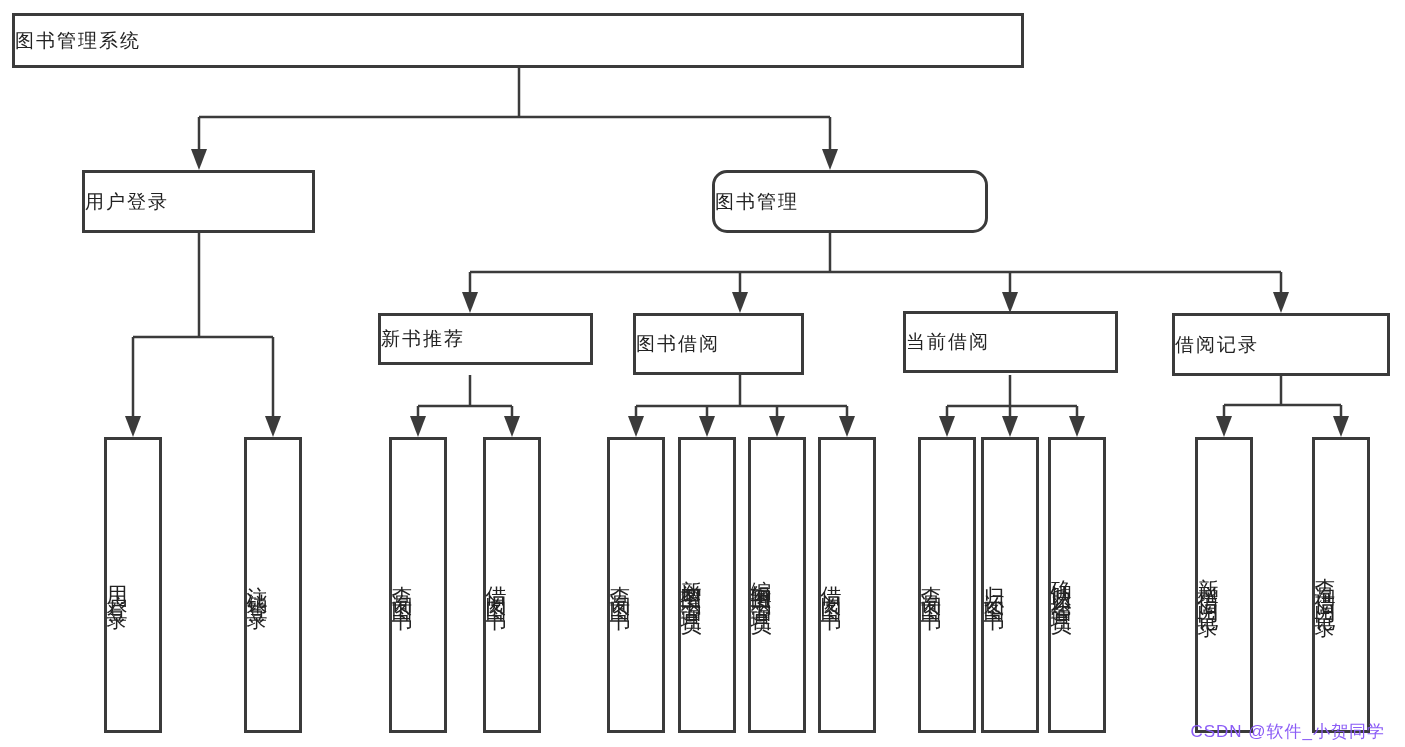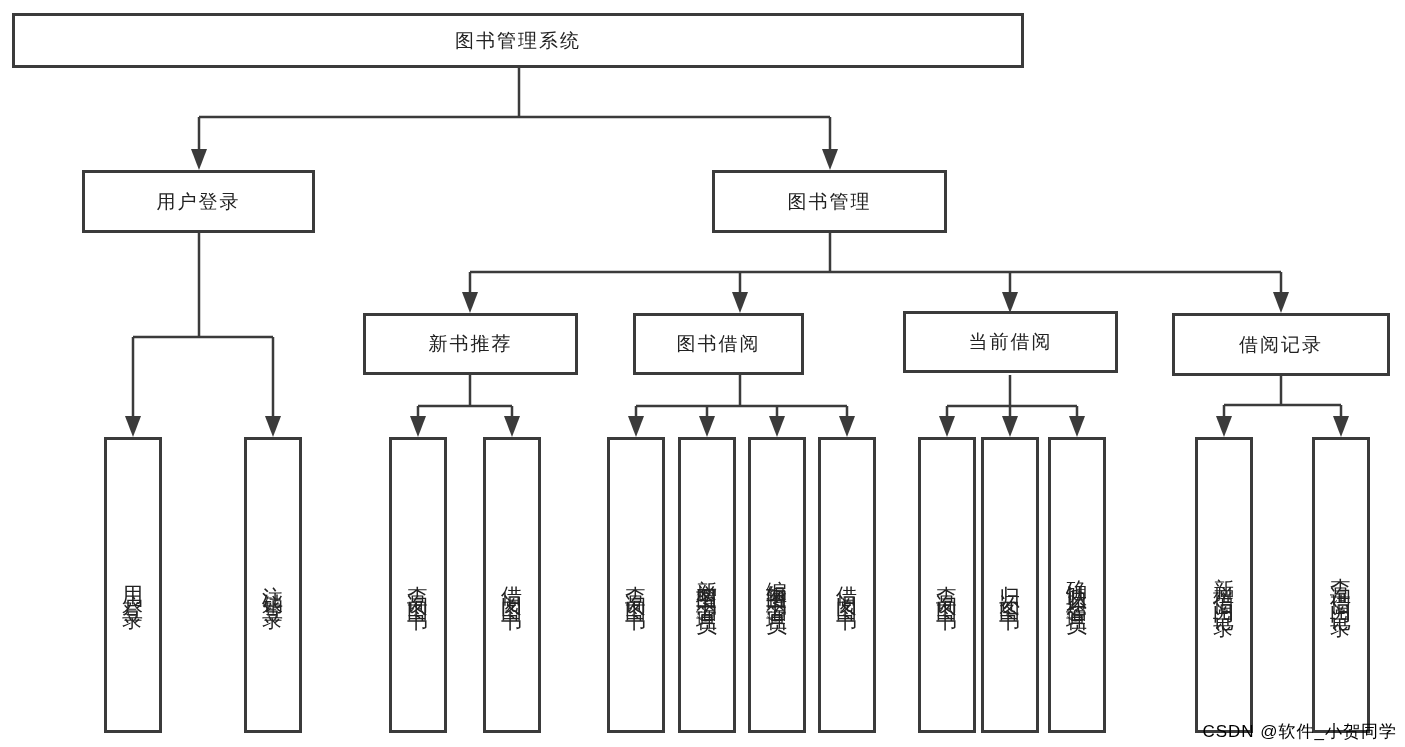--- a/index.html
+++ b/index.html
@@ -17,40 +17,40 @@
     left: 0; top: 0;
     width: 1405px; height: 747px;
   }
   .box {
     position: absolute;
     box-sizing: border-box;
     background: #ffffff;
     border: 3px solid #3b3b3b;
     display: flex;
     align-items: center;
-    justify-content: center;
+    justify-content: flex-start;
     text-align: center;
   }
   .h-label { font-size: 19px; letter-spacing: 2px; white-space: nowrap; }
   .leaf span {
     writing-mode: vertical-rl;
     text-orientation: mixed;
     font-size: 21px;
     letter-spacing: 8px;
     line-height: 1;
     white-space: nowrap;
   }
   .leaf.tight span { letter-spacing: 5px; }
   .watermark {
     position: absolute;
-    right: 8px;
+    right: 20px;
     bottom: 4px;
     font-size: 17px;
     letter-spacing: 1px;
-    color: #000000;
+    color: #8b5cf6;
     z-index: 5;
     white-space: nowrap;
   }
 </style>
 </head>
 <body>
 
 <div class="canvas">
 
   <svg class="wires" viewBox="0 0 1405 747" xmlns="http://www.w3.org/2000/svg">
@@ -119,25 +119,25 @@
     </g>
   </svg>
 
   <div class="box" style="left:12px; top:13px; width:1012px; height:55px;">
     <span class="h-label">图书管理系统</span>
   </div>
 
   <div class="box" style="left:82px; top:170px; width:233px; height:63px;">
     <span class="h-label">用户登录</span>
   </div>
-  <div class="box" style="left:712px; top:170px; width:235px; height:63px;">
+  <div class="box" style="left:712px; top:170px; width:276px; height:63px;border-radius:15px;">
     <span class="h-label">图书管理</span>
   </div>
 
-  <div class="box" style="left:363px; top:313px; width:215px; height:62px;">
+  <div class="box" style="left:378px; top:313px; width:215px; height:52px;">
     <span class="h-label">新书推荐</span>
   </div>
   <div class="box" style="left:633px; top:313px; width:171px; height:62px;">
     <span class="h-label">图书借阅</span>
   </div>
   <div class="box" style="left:903px; top:311px; width:215px; height:62px;">
     <span class="h-label">当前借阅</span>
   </div>
   <div class="box" style="left:1172px; top:313px; width:218px; height:63px;">
     <span class="h-label">借阅记录</span>

